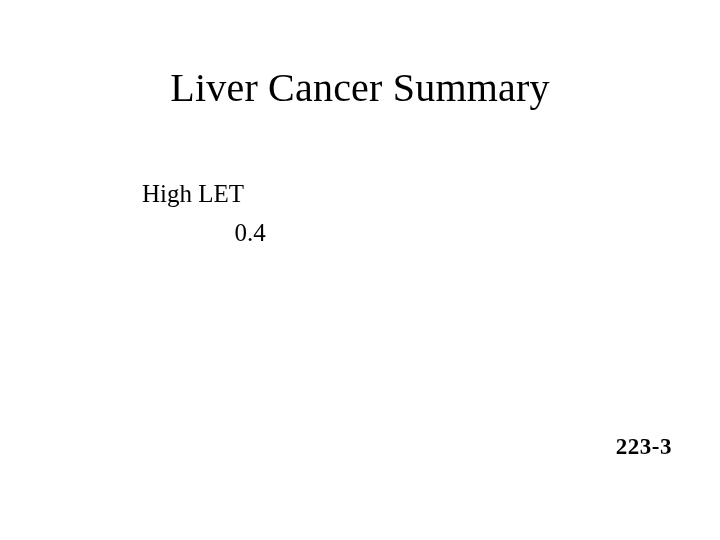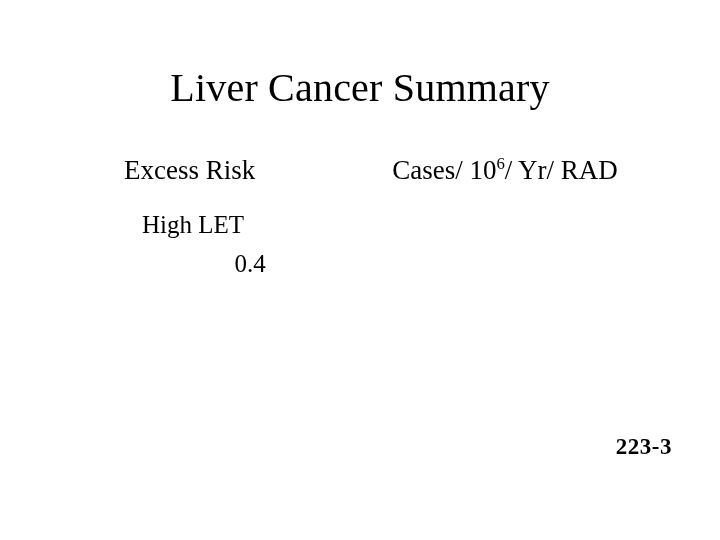--- a/index.html
+++ b/index.html
@@ -87,24 +87,20 @@
 </style>
 </head>
 <body>
 
 <div class="slide">
 
   <div class="slide-title">Liver Cancer Summary</div>
 
   <div class="table-area">
 
-    <div class="header-row">
-      <div class="col-label">Excess Risk</div>
-      <div class="col-value"><span>Cases/ 10</span><sup>6</sup><span>/ Yr/ RAD</span></div>
-    </div>
 
     <div class="data-rows">
       <div class="data-row">
         <div class="col-label">High LET</div>
       </div>
       <div class="data-row">
         <div class="col-value">0.4</div>
       </div>
     </div>
 

